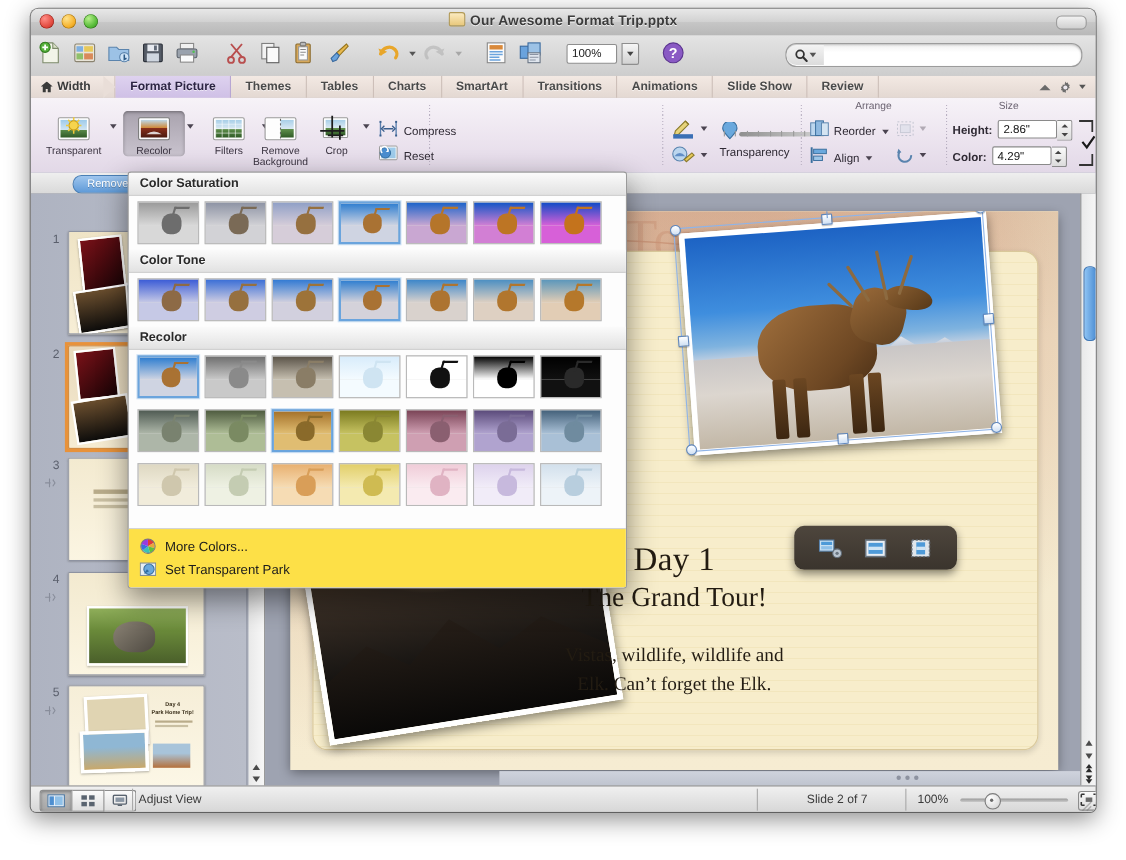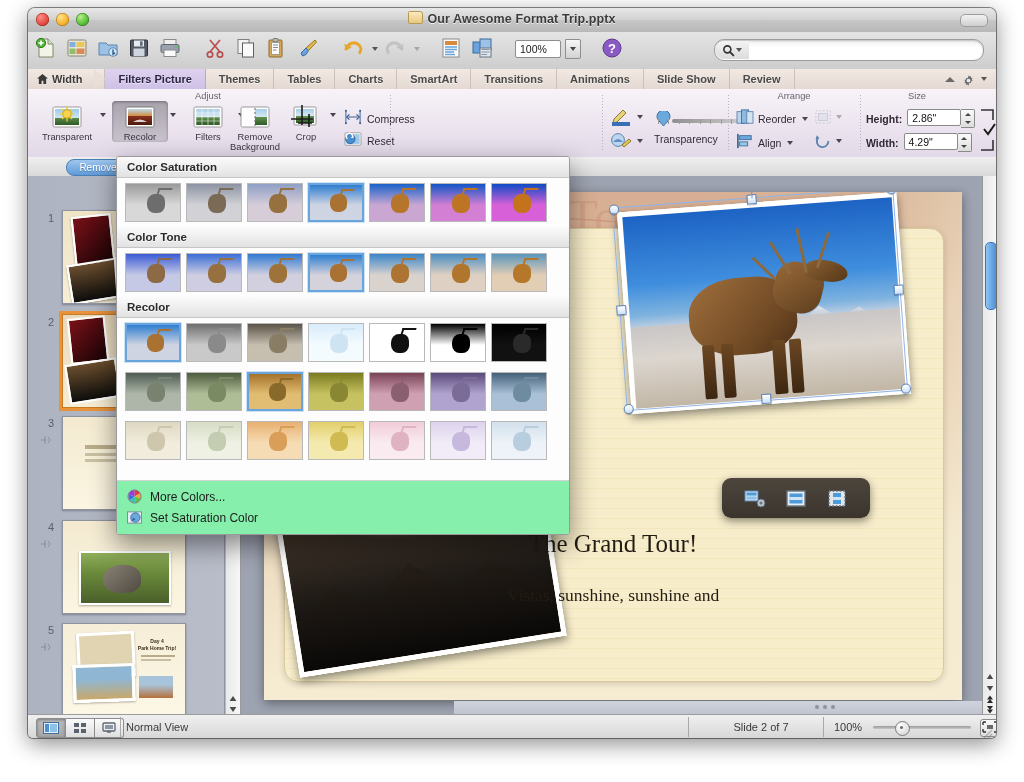--- a/index.html
+++ b/index.html
@@ -230,21 +230,21 @@
   .mrow{display:flex;gap:5px;padding:5px 6px 5px 8px;}
   .mthumb{width:56px;height:39px;position:relative;border:1px solid #b9b9b9;overflow:hidden;
     box-sizing:border-box;background:#ddd;}
   .mthumb.sel{border:2px solid #6aa4dd;box-shadow:0 0 0 1px #cfe3f7;}
   .mthumb .sky2{position:absolute;left:0;top:0;width:100%;height:58%;}
   .mthumb .gr2{position:absolute;left:0;bottom:0;width:100%;height:42%;}
   .mthumb .elk2{position:absolute;left:38%;top:26%;width:34%;height:52%;border-radius:44% 36% 40% 42%;}
   .mthumb .ant2{position:absolute;left:58%;top:12%;width:22%;height:22%;
     border-left:2px solid currentColor;border-top:2px solid currentColor;transform:skewX(-18deg);}
 
-  .menu-items{position:absolute;left:0;bottom:0;width:452px;padding:5px 0 6px 0;background:#86efac;border-top:1px solid #d4d4d4;}
+  .menu-items{position:absolute;left:0;bottom:0;width:452px;padding:5px 0 6px 0;background:#fde047;border-top:1px solid #d4d4d4;}
   .mitem{height:21px;display:flex;align-items:center;padding-left:10px;gap:8px;font-size:12px;color:#1c1c1c;cursor:default;}
   .mitem-ic{width:15px;height:15px;position:relative;flex:0 0 15px;}
 </style>
 </head>
 <body>
 
 <div id="root">
 
   <div class="window">
 
@@ -387,21 +387,21 @@
     <div class="tabbar">
       <div class="tab home">
         <span class="home-icon">
           <svg width="11" height="10" viewBox="0 0 12 11">
               <path d="M6 0L0 5h2v6h3V7.5h2V11h3V5h2z" fill="#3a3a3a"></path>
             </svg>
         </span>
         <span>Width</span>
       </div>
       <div class="tab active">
-          <span>Filters Picture</span>
+          <span>Format Picture</span>
         </div>
       <div class="tab">
           <span>Themes</span>
         </div>
       <div class="tab">
           <span>Tables</span>
         </div>
       <div class="tab">
           <span>Charts</span>
         </div>
@@ -428,21 +428,20 @@
             <circle cx="8" cy="8" r="2.3" fill="#ece8ef"></circle>
           </svg>
         </span>
         <div class="tiny-tri"></div>
       </div>
     </div>
 
     <div class="ribbon">
 
       <div class="rgroup" style="left:0;width:360px">
-        <div class="rgroup-title">Adjust</div>
 
         <div class="rbtn" style="left:8px;top:14px;width:62px">
           <div class="ic">
             <svg width="30" height="24" viewBox="0 0 30 24">
               <rect x="1" y="2" width="28" height="20" rx="1.5" fill="#fff" stroke="#9a9a9a"></rect>
               <rect x="3" y="4" width="24" height="16" fill="url(#cg)"></rect>
               <defs>
                   <linearGradient id="cg" x1="0" y1="0" x2="0" y2="1">
                 <stop offset="0" stop-color="#9ecbea"></stop>
                     <stop offset="55%" stop-color="#cfe4f2"></stop>
@@ -662,21 +661,21 @@
       <div class="rgroup" style="left:834px;width:134px">
         <div class="rgroup-title" style="width:110px">Size</div>
         <div style="position:absolute;left:4px;top:20px;display:flex;align-items:center;gap:5px">
           <span class="sizelabel">Height:</span>
           <span style="display:flex">
             <span class="numbox">2.86"</span>
             <span class="stepper"></span>
           </span>
         </div>
         <div style="position:absolute;left:4px;top:44px;display:flex;align-items:center;gap:5px">
-          <span class="sizelabel">Width:</span>
+          <span class="sizelabel">Color:</span>
           <span style="display:flex">
             <span class="numbox">4.29"</span>
             <span class="stepper"></span>
           </span>
         </div>
         <div style="position:absolute;left:116px;top:18px">
           <svg width="18" height="46" viewBox="0 0 18 46">
             <path d="M3 3h12v10" stroke="#333" stroke-width="1.6" fill="none"></path>
             <path d="M3 43h12V33" stroke="#333" stroke-width="1.6" fill="none"></path>
             <path d="M6 22l4 5 7-10" stroke="#1a1a1a" stroke-width="2" fill="none"></path>
@@ -855,23 +854,25 @@
             </div>
             <div class="fb-ic">
               <svg width="22" height="19" viewBox="0 0 22 19">
                 <rect x="3" y="2" width="16" height="15" fill="#dfe6ec" stroke="#6a7580" stroke-width="1.3" stroke-dasharray="2 1.5"></rect>
                 <rect x="7" y="4" width="8" height="11" fill="#4e9ad8"></rect>
                 <rect x="7" y="8" width="8" height="3" fill="#cfe4f4"></rect>
               </svg>
             </div>
           </div>
 
+          <div class="slide-title">Day 1</div>
           <div class="slide-sub">The Grand Tour!</div>
           <div class="slide-body">
-            <div>Vistas, sunshine, sunshine and</div>
+            <div>Vistas, wildlife, wildlife and</div>
+            <div>Elk. Can’t forget the Elk.</div>
           </div>
         </div>
 
         <div class="hsbar">
           <div class="hs-dots">
             <span class="hs-dot"></span>
               <span class="hs-dot"></span>
               <span class="hs-dot"></span>
           </div>
         </div>
@@ -925,21 +926,21 @@
         </div>
         <div class="vbtn">
           <svg width="14" height="12" viewBox="0 0 14 12">
             <rect x="1" y="1" width="12" height="8" rx="1" fill="none" stroke="#5a6470" stroke-width="1.3"></rect>
             <rect x="3" y="3" width="8" height="4" fill="#8a96a4"></rect>
             <path d="M5 10h4" stroke="#5a6470" stroke-width="1.3"></path>
           </svg>
         </div>
       </div>
       <div class="st-div" style="left:92px"></div>
-      <div class="normalview">Normal View</div>
+      <div class="normalview">Adjust View</div>
       <div class="st-div" style="left:660px"></div>
       <div class="slidecount">Slide 2 of 7</div>
       <div class="st-div" style="left:795px"></div>
       <div class="zoompct">100%</div>
       <div class="zslider">
         <div class="zknob"></div>
       </div>
       <div class="fitbtn">
         <svg width="18" height="14" viewBox="0 0 18 14">
           <path d="M2 2h3M2 2v3M16 2h-3M16 2v3M2 12h3M2 12V9M16 12h-3M16 12V9" stroke="#333" stroke-width="1.4"></path>
@@ -1199,19 +1200,19 @@
           <span>More Colors...</span>
         </div>
         <div class="mitem">
           <span class="mitem-ic">
             <svg width="15" height="15" viewBox="0 0 16 16">
               <rect x="0.5" y="2" width="15" height="12" fill="#e8eef4" stroke="#7a8a9a"></rect>
               <circle cx="9" cy="8" r="5" fill="#6aa8dd" stroke="#3a6f9e"></circle>
               <path d="M4 12.5l3-4.5 2 2" fill="#2f6a9e"></path>
             </svg>
           </span>
-          <span>Set Saturation Color</span>
+          <span>Set Transparent Park</span>
         </div>
       </div>
     </div>
 
   </div>
 </div>
 
 </body></html>

